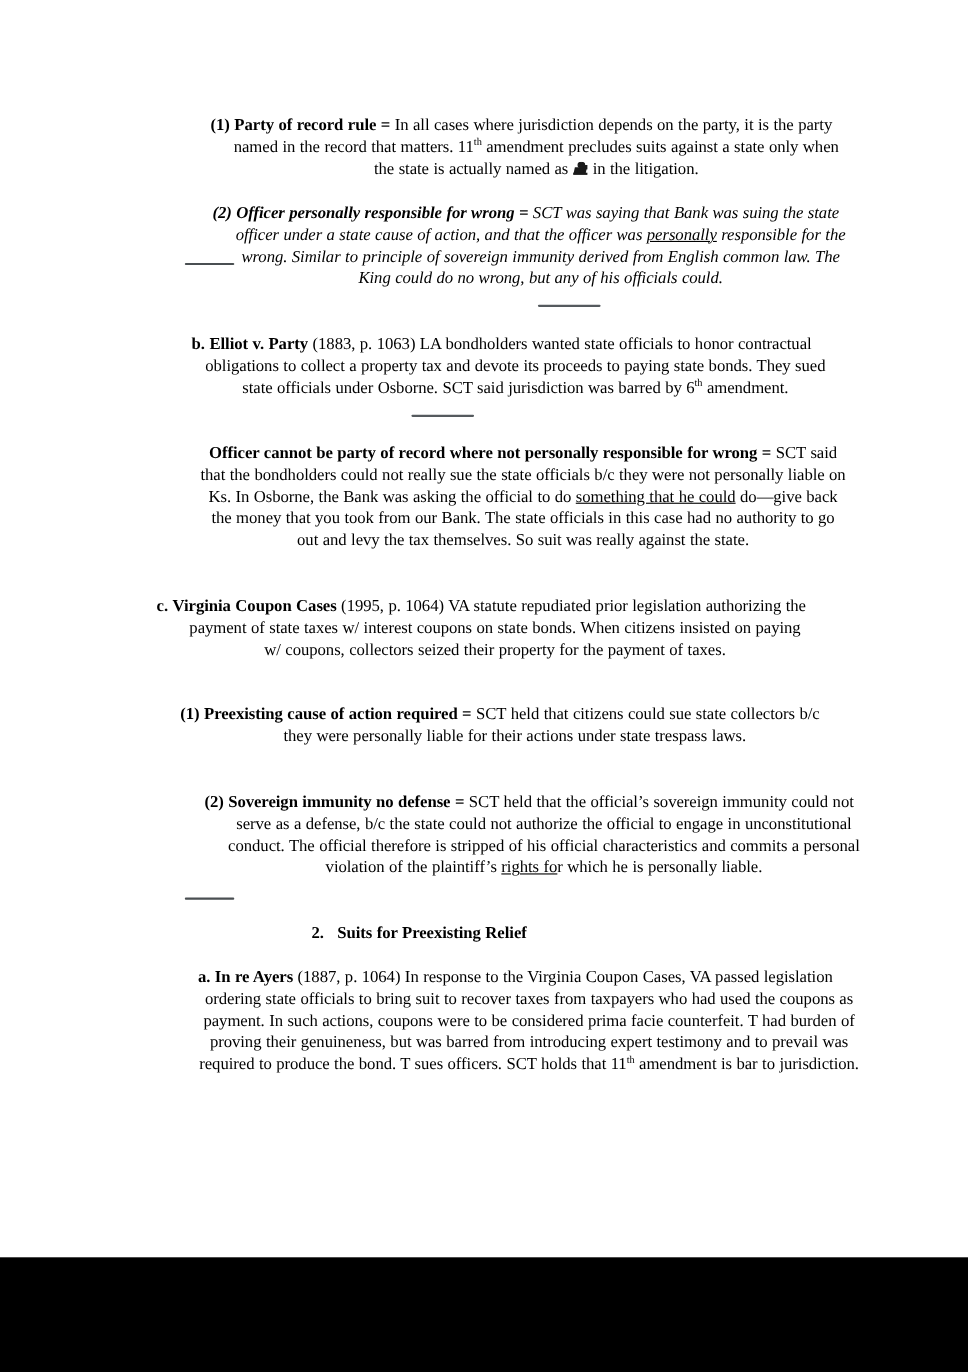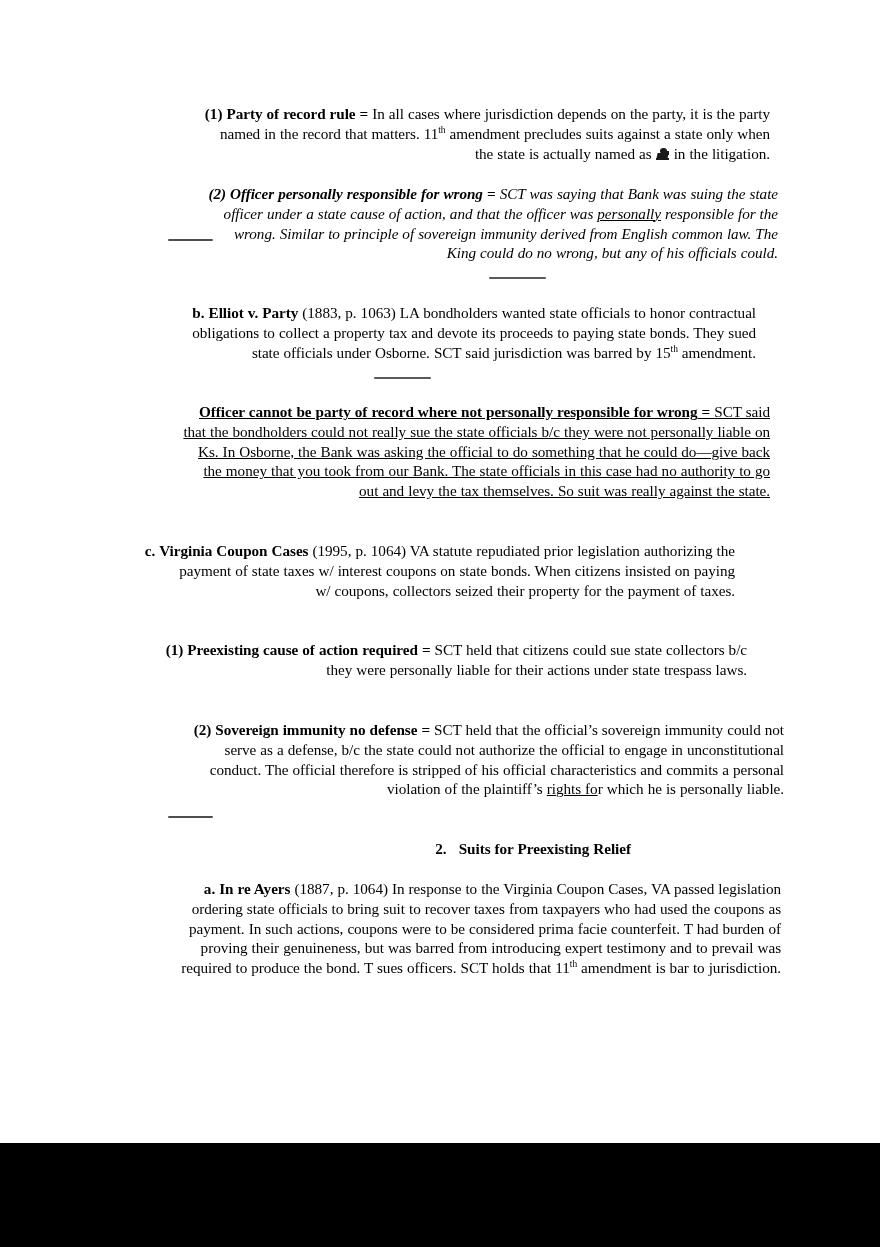--- a/index.html
+++ b/index.html
@@ -40,21 +40,21 @@
     position: absolute;
     left: 0;
     top: 0;
     width: 880px;
   }
 
   .blk {
     position: absolute;
     font-size: 15.2px;
     line-height: 19.75px;
-    text-align: right;
+    text-align: center;
     letter-spacing: -0.05px;
     word-spacing: 0.3px;
   }
   .marker {
     position: absolute;
     font-weight: bold;
     white-space: nowrap;
   }
 
   b, .b { font-weight: bold; }
@@ -107,24 +107,24 @@
       <span> </span><span class="b">Party of record rule</span><span class="b"> = </span><span>In all cases where jurisdiction depends on the party, it is the party named in the record that matters.  11</span><sup>th</sup><span> amendment precludes suits against a state only when the state is actually named as </span><span class="artifact-glyph"><i class="ag1"></i><i class="ag2"></i><i class="ag3"></i><i class="ag4"></i></span><span> in the litigation.</span>
     </div>
 
     <div class="blk" style="left:178px; top:184px; width:600px; text-indent:-27px; padding-left:27px;font-style:italic;">
       <span class="marker" style="position:static;">(2)</span>
       <span> </span><span class="b">Officer personally responsible for wrong</span><span class="b"> = </span><span>SCT was saying that Bank was suing the state officer under a state cause of action, and that the officer was </span><span class="u">personally</span><span> responsible for the wrong.  Similar to principle of sovereign immunity derived from English common law.  The King could do no wrong, but any of his officials could.</span>
     </div>
 
     <div class="blk" style="left:156px; top:303px; width:600px; text-indent:-25px; padding-left:25px;">
       <span class="marker" style="position:static;">b.</span>
-      <span> </span><span class="b">Elliot v. Party</span><span> (1883, p. 1063) </span><span>LA bondholders wanted state officials to honor contractual obligations to collect a property tax and devote its proceeds to paying state bonds.  They sued state officials under Osborne.  SCT said jurisdiction was barred by 15</span><sup>th</sup><span> amendment.</span>
+      <span> </span><span class="b">Elliot v. Party</span><span> (1883, p. 1063) </span><span>LA bondholders wanted state officials to honor contractual obligations to collect a property tax and devote its proceeds to paying state bonds.  They sued state officials under Osborne.  SCT said jurisdiction was barred by 6</span><sup>th</sup><span> amendment.</span>
     </div>
 
-    <div class="blk" style="left:181px; top:402px; width:589px;text-decoration:underline;">
+    <div class="blk" style="left:181px; top:402px; width:589px;">
       <span class="b">Officer cannot be party of record where not personally responsible for wrong</span><span class="b"> = </span><span>SCT said that the bondholders could not really sue the state officials b/c they were not personally liable on Ks.  In Osborne, the Bank was asking the official to do </span><span class="u">something that he could</span><span> do—give back the money that you took from our Bank.  The state officials in this case had no authority to go out and levy the tax themselves.  So suit was really against the state.</span>
     </div>
 
     <div class="blk" style="left:140px; top:541px; width:595px; text-indent:-25px; padding-left:25px;">
       <span class="marker" style="position:static;">c.</span>
       <span> </span><span class="b">Virginia Coupon Cases</span><span> (1995, p. 1064) </span><span>VA statute repudiated prior legislation authorizing the payment of state taxes w/ interest coupons on state bonds.  When citizens insisted on paying w/ coupons, collectors seized their property for the payment of taxes.</span>
     </div>
 
     <div class="blk" style="left:162px; top:640px; width:585px; text-indent:-27px; padding-left:27px;">
       <span class="marker" style="position:static;">(1)</span>

